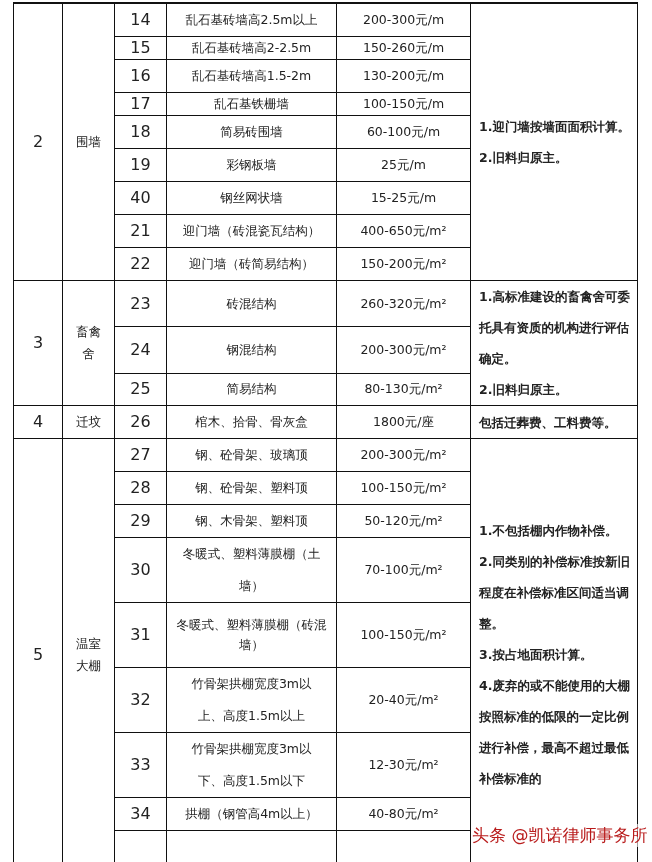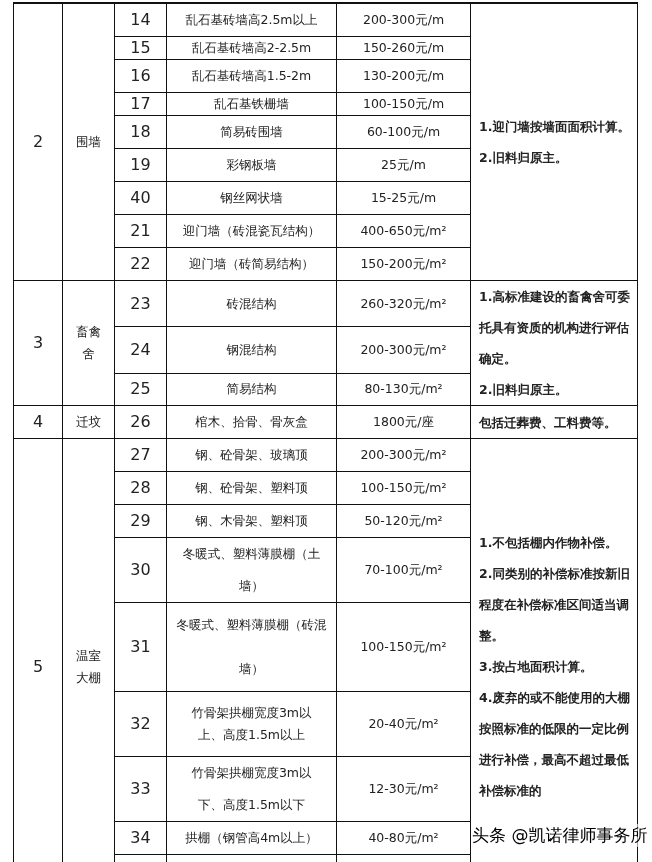--- a/index.html
+++ b/index.html
@@ -1,21 +1,21 @@
 <!DOCTYPE html>
 <html><head>
 <meta charset="utf-8">
 <style>
   html,body{margin:0;padding:0;background:#fff;}
   body{width:652px;height:862px;overflow:hidden;position:relative;font-family:"DejaVu Sans","Liberation Sans",sans-serif;color:#222;}
   table{position:absolute;left:13px;top:2px;border-collapse:collapse;table-layout:fixed;width:624px;}
   td{border:1.5px solid #111;font-size:12.5px;text-align:center;vertical-align:middle;padding:0;line-height:22px;}
   td.note{text-align:left;padding:0 6px 0 8px;line-height:31px;font-size:12.5px;vertical-align:middle;font-weight:bold;}
   td.num{font-size:16px;margin-left:8px;}
-  .wm{position:absolute;left:472px;top:824px;font-size:17px;color:#000000;background:rgba(255,255,255,0.6);white-space:nowrap;}
+  .wm{position:absolute;left:472px;top:824px;font-size:17px;color:#b91c1c;background:rgba(255,255,255,0.6);white-space:nowrap;}
 </style>
 </head>
 <body>
 
 <table>
   <colgroup>
     <col style="width:49px">
       <col style="width:52px">
       <col style="width:52px">
       <col style="width:170px">
@@ -139,26 +139,26 @@
         <td>钢、木骨架、塑料顶</td>
         <td>50-120元/m²</td>
       </tr>
     <tr style="height:65px">
         <td class="num">30</td>
         <td style="line-height:32px;padding:0 8px">冬暖式、塑料薄膜棚（土墙）</td>
         <td>70-100元/m²</td>
       </tr>
     <tr style="height:65px">
         <td class="num">31</td>
-        <td style="line-height:44px;padding:0 0">冬暖式、塑料薄膜棚（砖混墙）</td>
+        <td style="line-height:20px;padding:0 0">冬暖式、塑料薄膜棚（砖混墙）</td>
         <td>100-150元/m²</td>
       </tr>
     <tr style="height:65px">
         <td class="num">32</td>
-        <td style="line-height:22px;padding:0 17px">竹骨架拱棚宽度3m以上、高度1.5m以上</td>
+        <td style="line-height:32px;padding:0 17px">竹骨架拱棚宽度3m以上、高度1.5m以上</td>
         <td>20-40元/m²</td>
       </tr>
     <tr style="height:65px">
         <td class="num">33</td>
         <td style="line-height:32px;padding:0 12px">竹骨架拱棚宽度3m以下、高度1.5m以下</td>
         <td>12-30元/m²</td>
       </tr>
     <tr style="height:33px">
         <td class="num">34</td>
         <td>拱棚（钢管高4m以上）</td>

